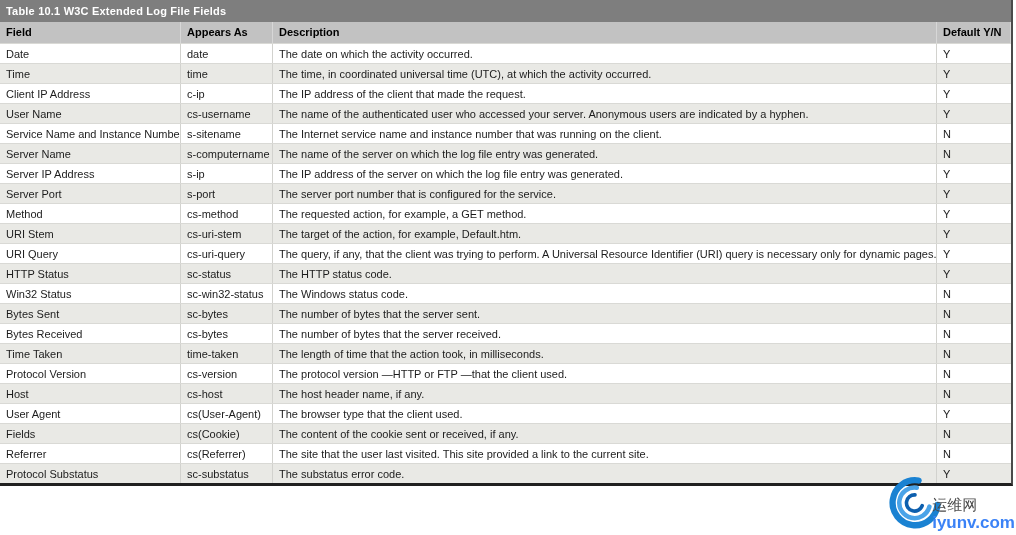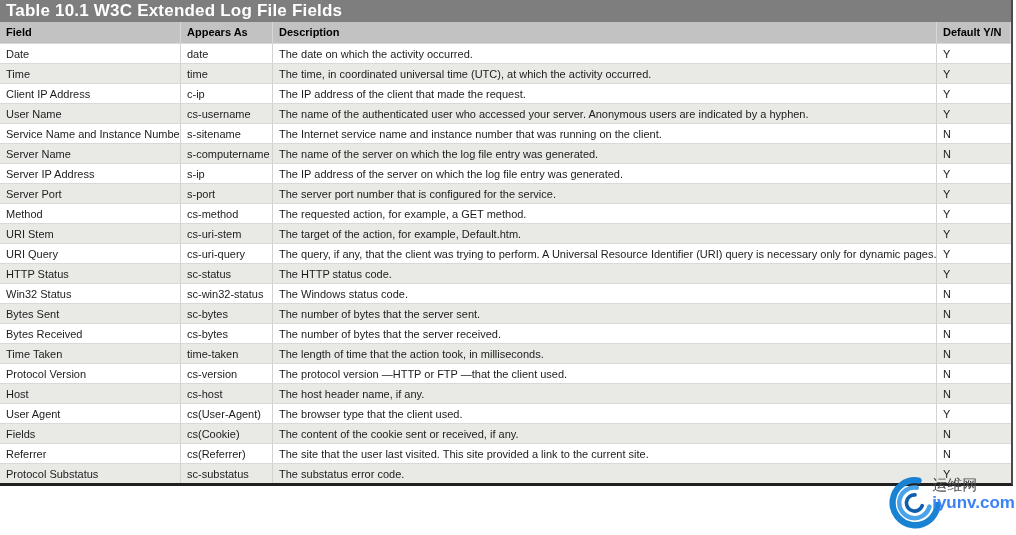--- a/index.html
+++ b/index.html
@@ -20,21 +20,21 @@
     top: 0;
     width: 1011px;
     border-right: 2px solid #4a4a4a;
     border-bottom: 3px solid #202020;
   }
   .title-bar {
     height: 22px;
     line-height: 22px;
     background: #7e7e7e;
     color: #ffffff;
-    font-size: 17px;
+    font-size: 11px;
     font-weight: bold;
     padding-left: 6px;
     letter-spacing: 0.2px;
   }
   .row {
     display: flex;
     height: 20px;
     background: #ffffff;
     border-top: 1px solid #d9d9d5;
     box-sizing: border-box;
@@ -63,21 +63,21 @@
   }
   .c-field  { width: 181px; flex: none; }
   .c-appears{ width: 92px;  flex: none; }
   .c-desc   { flex: 1; }
   .c-default{ width: 74px; flex: none; border-right: none; }
   .watermark {
     position: absolute;
     right: 1px;
     bottom: 1px;
     display: flex;
-    align-items: flex-start;
+    align-items: flex-end;
     pointer-events: none;
   }
   .wm-logo { flex: none; }
   .wm-text {
     display: flex;
     flex-direction: column;
     align-items: flex-start;
     margin-left: -10px;
     margin-bottom: 2px;
   }

